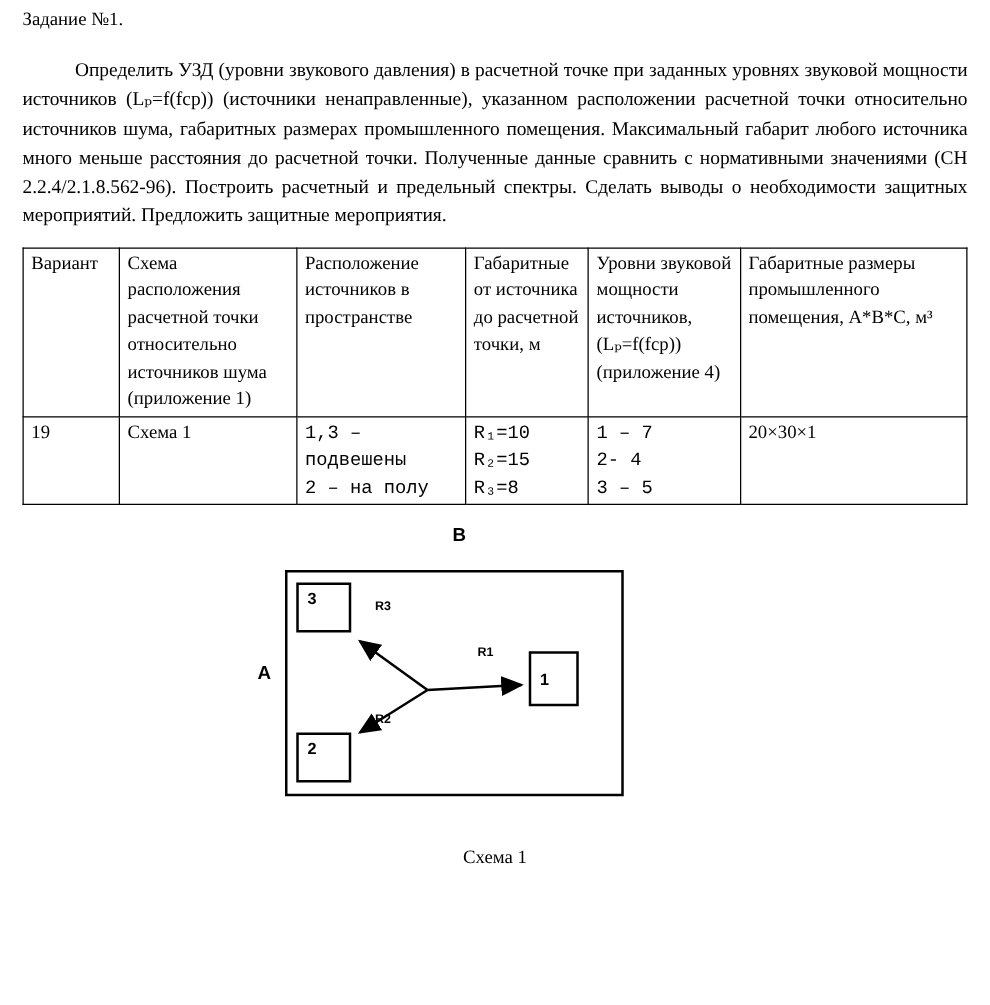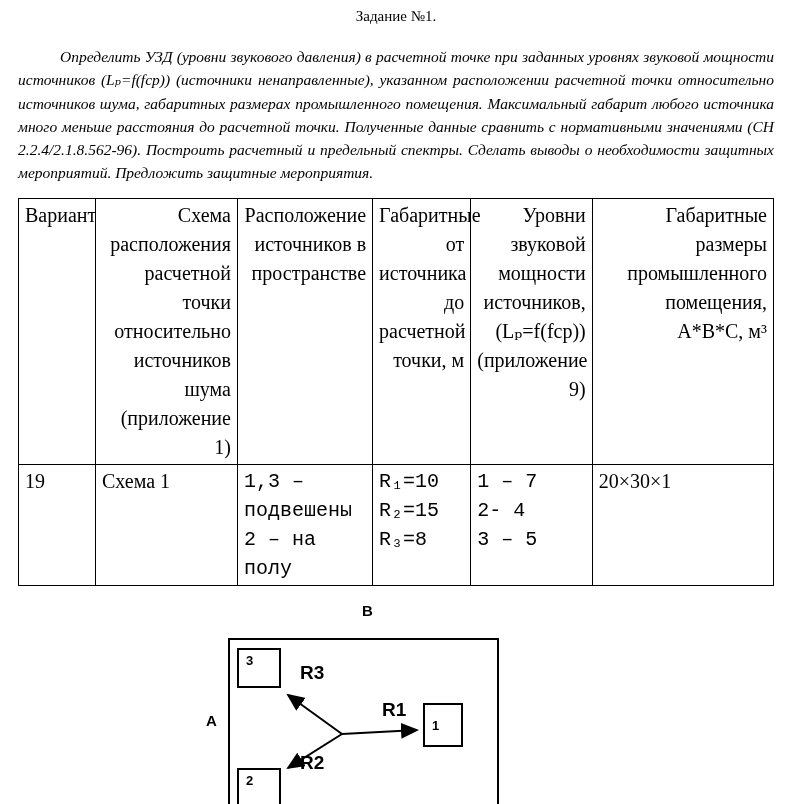--- a/index.html
+++ b/index.html
@@ -1,46 +1,46 @@
 <!DOCTYPE html>
 <html><head>
 <meta charset="utf-8">
 <style>
   html,body { margin:0; padding:0; background:#ffffff; }
   body { width:792px; color:#000; font-family:"Liberation Serif","DejaVu Serif",serif; }
   .page {
     position:relative; width:792px; height:804px; box-sizing:border-box;
     padding:8px 18px 0 18px; background:#fff; overflow:hidden;
   }
-  .doc-title { text-align:center; font-size:15px; margin:0 0 20px 0; }
+  .doc-title { font-size:15px; margin:0 0 20px 0; }
   .para {
     font-size:15.5px; line-height:1.5; text-align:justify;
-    text-indent:42px; margin:0 0 13px 0;font-style:italic;
+    text-indent:42px; margin:0 0 13px 0;
   }
   .note { margin-bottom:16px; }
 
   table.assignment {
     width:100%; border-collapse:collapse; table-layout:fixed;
-    font-size:20px; margin:0 0 0 0;
+    font-size:15px; margin:0 0 0 0;
   }
   table.assignment th, table.assignment td {
     border:1px solid #000; vertical-align:top; padding:2px 6px;
     font-weight:normal; box-sizing:border-box;
   }
-  table.assignment th { text-align:right; line-height:1.45; }
+  table.assignment th { text-align:left; line-height:1.45; }
   table.assignment th.first { text-align:left; }
   table.assignment td { text-align:left; height:58px; line-height:1.45;margin-top:36px; }
   .multiline { white-space:pre-line;font-family:Liberation Mono, monospace; }
 
   .diagram {
     position:relative; height:232px; margin-top:16px;
     font-family:"Liberation Sans","DejaVu Sans",sans-serif;
   }
   .diagram svg.arrows { position:absolute; left:0; top:0; }
-  .dlabel { position:absolute; font-weight:bold; font-size:19px; }
+  .dlabel { position:absolute; font-weight:bold; font-size:10px; }
   .room {
     position:absolute; left:210px; top:36px; width:267px; height:177px;
     border:2px solid #000; background:#fff;
   }
   .src-box {
     position:absolute; border:2px solid #000; background:#fff;
     font-weight:bold; font-size:13px; padding:3px 0 0 7px; box-sizing:border-box;
   }
   .box3 { left:7px; top:8px;  width:44px; height:40px; }
   .box2 { left:7px; top:128px; width:44px; height:40px; }
@@ -66,21 +66,21 @@
       <col style="width:13.0%">
       <col style="width:16.1%">
       <col style="width:24.0%">
     </colgroup>
     <thead>
       <tr>
         <th class="first">Вариант</th>
         <th>Схема расположения расчетной точки относительно источников шума (приложение 1)</th>
         <th>Расположение источников в пространстве</th>
         <th>Габаритные от источника до расчетной точки, м</th>
-        <th>Уровни звуковой мощности источников, (Lₚ=f(fср)) (приложение 9)</th>
+        <th>Уровни звуковой мощности источников, (Lₚ=f(fср)) (приложение 4)</th>
         <th>Габаритные размеры промышленного помещения, А*В*С, м³</th>
       </tr>
     </thead>
     <tbody>
       <tr>
         <td>19</td>
         <td>Схема 1</td>
         <td class="multiline">1,3 – подвешены
 2 – на полу</td>
         <td class="multiline">R₁=10

